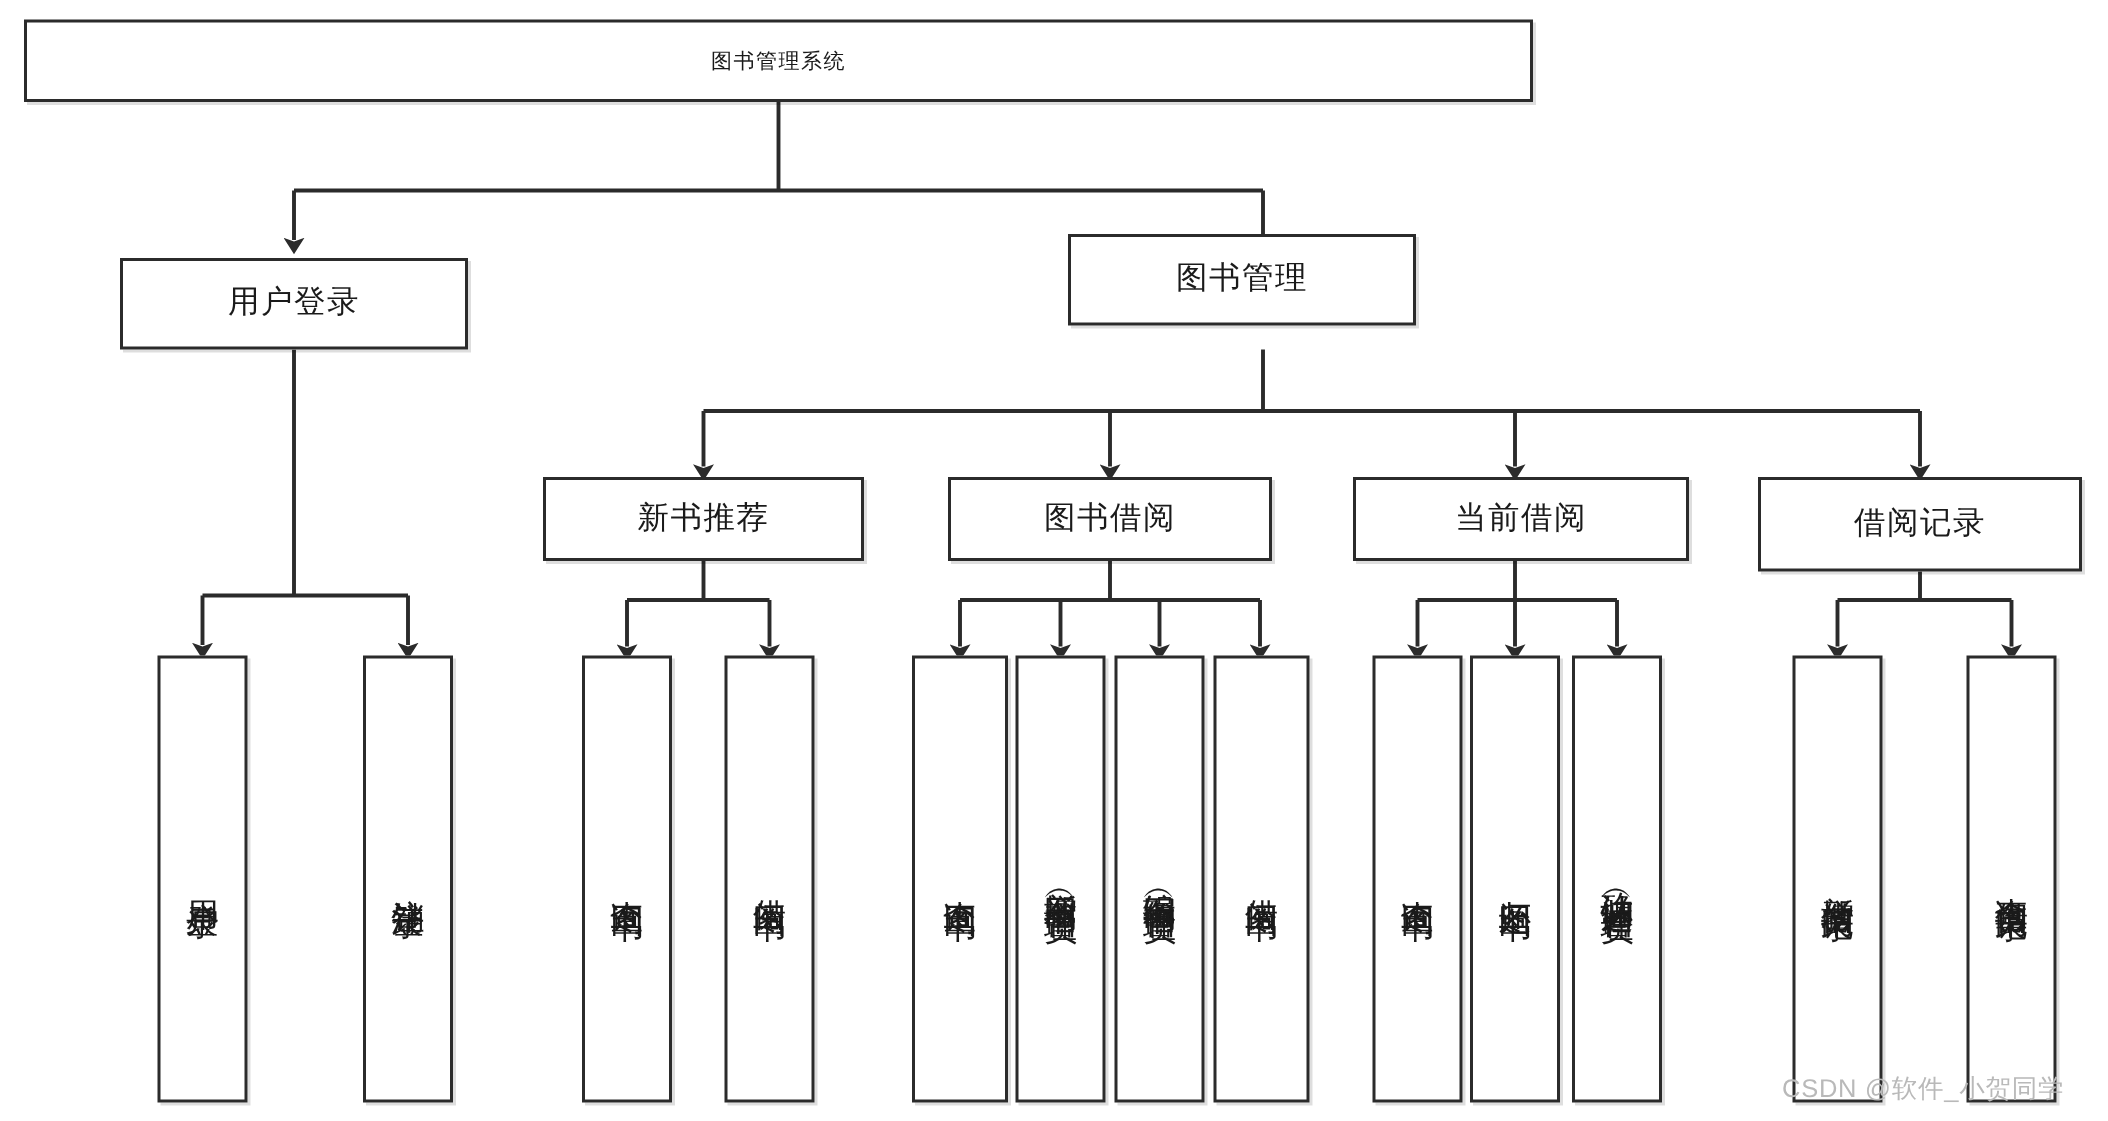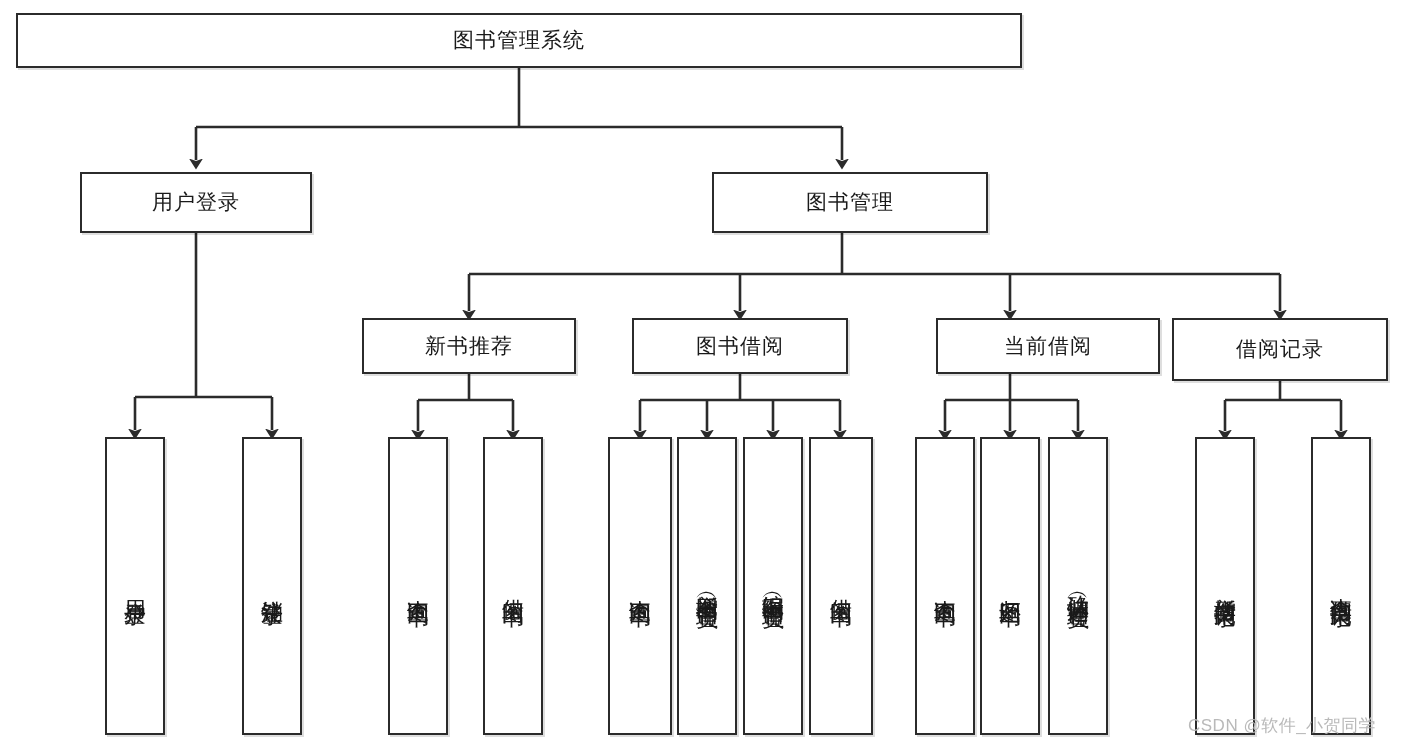--- a/index.html
+++ b/index.html
@@ -21,21 +21,21 @@
     color:#1a1a1a;
     box-shadow:2px 2px 0 rgba(0,0,0,0.13);
   }
   .node .lbl{
     display:block;
     text-align:center;
     line-height:1.05;
     white-space:pre;
   }
   .node.horiz .lbl{font-size:21px;letter-spacing:1px;}
-  .node.root .lbl{font-size:21px;letter-spacing:1px;}
+  .node.root .lbl{font-size:14px;letter-spacing:1px;}
   .node.vert{
     border-width:2px;
     align-items:center;
   }
   .node.vert .lbl{
     writing-mode:vertical-rl;
     text-orientation:upright;
     font-size:22px;
     line-height:1.18;
     letter-spacing:2px;
@@ -108,31 +108,31 @@
     </g>
   </svg>
 
   <div class="node root horiz" style="left:16px;top:13px;width:1006px;height:55px;">
     <span class="lbl">图书管理系统</span>
   </div>
 
   <div class="node horiz" style="left:80px;top:172px;width:232px;height:61px;">
     <span class="lbl">用户登录</span>
   </div>
-  <div class="node horiz" style="left:712px;top:172px;width:276px;height:61px;justify-content:center;">
+  <div class="node horiz" style="left:712px;top:156px;width:232px;height:61px;justify-content:center;">
     <span class="lbl">图书管理</span>
   </div>
 
   <div class="node horiz" style="left:632px;top:318px;width:216px;height:56px;">
     <span class="lbl">图书借阅</span>
   </div>
   <div class="node horiz" style="left:362px;top:318px;width:214px;height:56px;">
     <span class="lbl">新书推荐</span>
   </div>
-  <div class="node horiz" style="left:902px;top:318px;width:224px;height:56px;margin-left:34px;">
+  <div class="node horiz" style="left:902px;top:318px;width:224px;height:56px;">
     <span class="lbl">当前借阅</span>
   </div>
   <div class="node horiz" style="left:1172px;top:318px;width:216px;height:63px;">
     <span class="lbl">借阅记录</span>
   </div>
 
   <div class="node vert" style="left:105px;top:437px;width:60px;height:298px;">
     <span class="lbl">用户登录</span>
   </div>
   <div class="node vert" style="left:242px;top:437px;width:60px;height:298px;">

